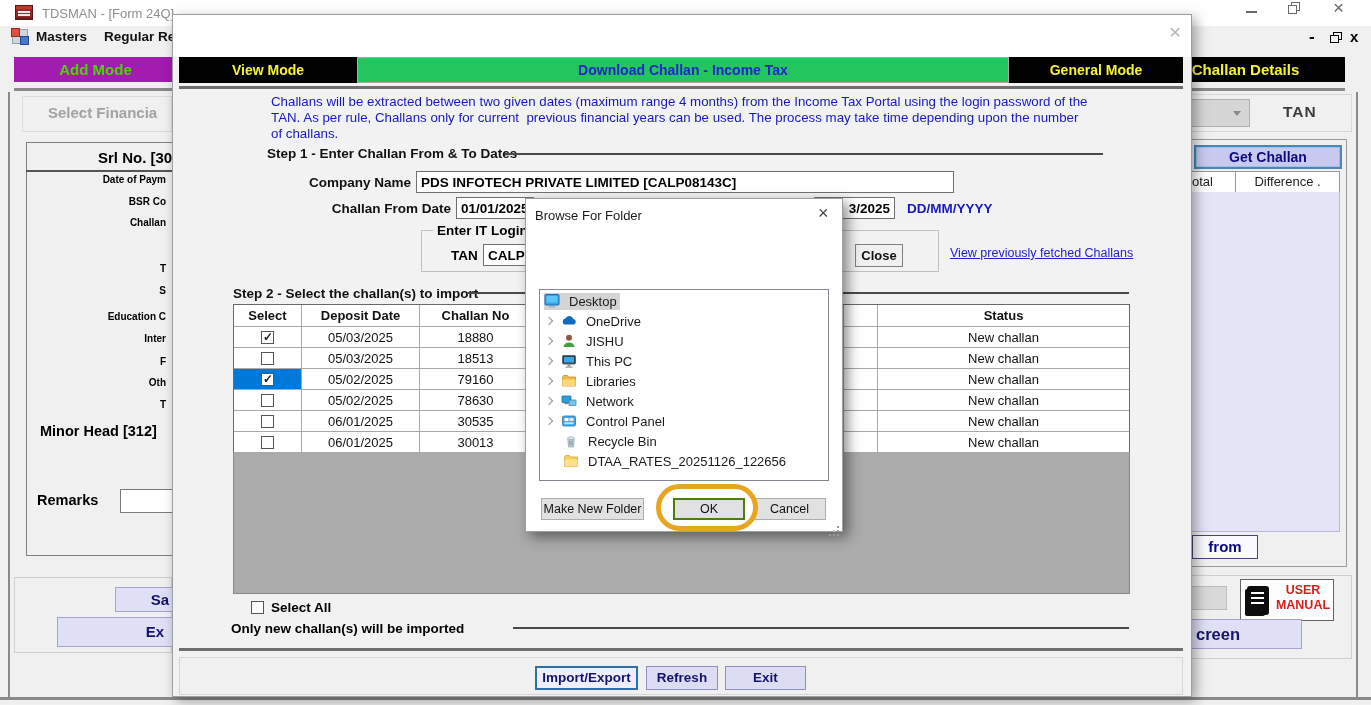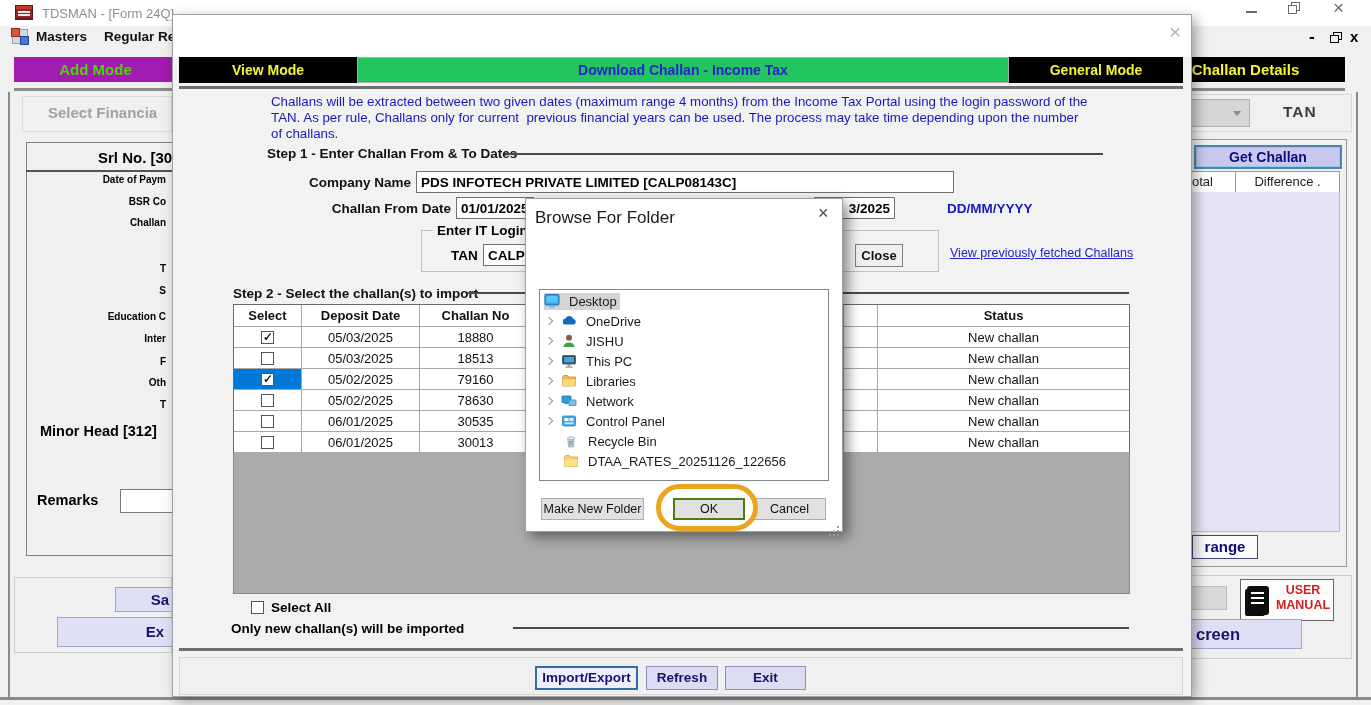--- a/index.html
+++ b/index.html
@@ -87,21 +87,21 @@
   .step-title { font-weight:bold; font-size:13.5px; color:#111; white-space:nowrap; }
   .s1-title { left:94px; top:131px; }
   .s1-line { left:332px; top:138px; width:598px; height:2px; background:#4a4a4a; }
   .f-label { font-weight:bold; font-size:13.5px; color:#111; text-align:right; white-space:nowrap; }
   .company-label { left:120px; top:160px; width:118px; }
   .tb { background:#fff; border:1px solid #707070; font-weight:bold; font-size:13.5px; padding:2px 4px; line-height:17px; white-space:nowrap; overflow:hidden; }
   .company-input { left:243px; top:156px; width:538px; height:22px; }
   .from-label { left:138px; top:186px; width:140px; }
   .from-input { left:283px; top:182px; width:78px; height:22px; }
   .to-input { left:641px; top:182px; width:81px; height:22px; text-align:right; }
-  .fmt-label { left:734px; top:186px; color:#1818bf; font-weight:bold; font-size:13.5px;margin-left:40px; }
+  .fmt-label { left:734px; top:186px; color:#1818bf; font-weight:bold; font-size:13.5px; }
   .it-group { left:248px; top:215px; width:518px; height:42px; border:1px solid #c0c0c0; }
   .it-legend { left:260px; top:208px; background:#f2f2f2; padding:0 4px; font-weight:bold; font-size:13.5px; white-space:nowrap; }
   .it-tan-label { left:278px; top:233px; font-weight:bold; font-size:13.5px; }
   .it-tan-input { left:310px; top:229px; width:240px; height:22px; }
   .close-btn { left:682px; top:229px; width:48px; height:23px; background:#f0f0f0; border:1px solid #808080; font-weight:bold; font-size:13px; color:#111; text-align:center; line-height:21px; }
   .fetch-link { left:777px; top:231px; color:#2222cc; text-decoration:underline; font-size:12.5px; white-space:nowrap; }
   .s2-title { left:60px; top:271px; }
   .s2-line { left:294px; top:277px; width:662px; height:2px; background:#4a4a4a; }
   .ctable { left:60px; top:289px; width:897px; border:1px solid #6a6a6a; background:#fff; }
   .t-row { display:flex; height:21px; border-bottom:1px solid #a8a8a8; }
@@ -121,21 +121,21 @@
   .dlg-rule2 { left:6px; top:633px; width:1004px; height:3px; background:#6e6e6e; }
   .footer-panel { left:6px; top:642px; width:1004px; height:38px; background:#f0f0f0; border:1px solid #d6d6d6; }
   .fbtn { top:651px; height:24px; color:#14146a; font-weight:bold; font-size:13.5px; text-align:center; line-height:21px; background:#dcdcf2; border:1px solid #8f8fbf; }
   .import-btn { left:362px; width:103px; background:#eef; border:2px solid #2f6fa8; line-height:19px; }
   .refresh-btn { left:473px; width:72px; }
   .exit-btn { left:552px; width:81px; }
 
   
   .bdlg { left:525px; top:198px; width:318px; height:334px; background:#fff; border:1px solid #9aa0a6; box-shadow:5px 5px 12px rgba(0,0,0,.45); z-index:50; }
   .bdlg .abs { position:absolute; }
-  .b-title { left:9px; top:9px; font-size:17px; color:#1a1a1a; }
+  .b-title { left:9px; top:9px; font-size:13px; color:#1a1a1a; }
   .b-close { left:292px; top:4px; font-size:18px; color:#444; }
   .tree { left:13px; top:90px; width:290px; height:192px; border:1px solid #828790; overflow:hidden; padding-top:1px; }
   .titem { display:flex; align-items:center; height:20px; padding-left:6px; }
   .titem.root { padding-left:4px; }
   .chev { width:6px; height:6px; border-top:1.6px solid #969696; border-right:1.6px solid #969696; transform:rotate(45deg); margin-right:9px; flex:none; }
   .chev-space { width:17px; flex:none; }
   .ticon { width:16px; height:16px; margin-right:6px; flex:none; }
   .tlabel { font-size:13px; color:#1a1a1a; white-space:nowrap; padding:1px 3px; }
   .titem.selected .sel-wrap { background:#d4d4d4; display:flex; align-items:center; }
   .bbtn { top:299px; height:22px; background:#e1e1e1; border:1px solid #adadad; font-size:12.5px; color:#111; text-align:center; line-height:20px; }
@@ -204,21 +204,21 @@
   <div class="abs hline-right"></div>
   <div class="abs tan-panel"></div>
   <div class="abs tan-combo"></div>
   <div class="abs combo-arrow"></div>
   <div class="abs tan-label-right">TAN</div>
   <div class="abs right-group"></div>
   <div class="abs get-challan-btn">Get Challan</div>
   <div class="abs rt-cell rt-total">otal</div>
   <div class="abs rt-cell rt-diff">Difference .</div>
   <div class="abs rt-area"></div>
-  <div class="abs below-btn">range</div>
+  <div class="abs below-btn">from</div>
   <div class="abs rb-panel"></div>
   <div class="abs rb-gray-btn"></div>
   <div class="abs manual-box">
     <span class="abs manual-icon" style="left:6px;top:6px;"></span>
   </div>
   <div class="abs manual-text">
     <div>USER</div>
     <div>MANUAL</div>
   </div>
   <div class="abs btn-lav screen-btn">creen</div>

